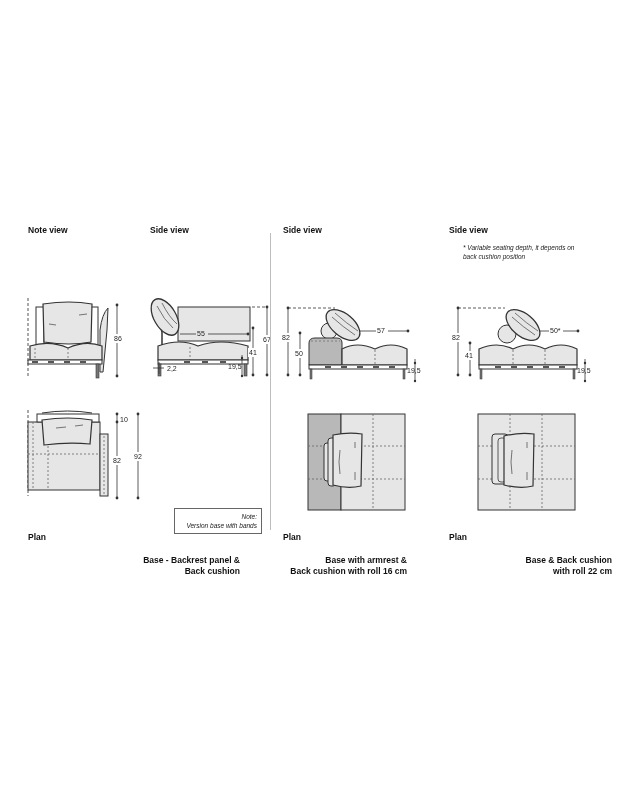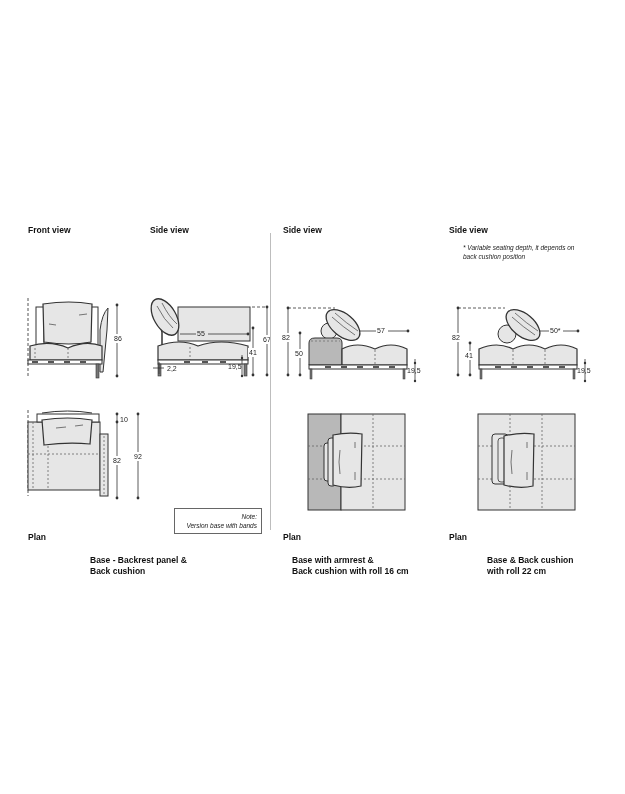--- a/index.html
+++ b/index.html
@@ -1,30 +1,30 @@
 <!DOCTYPE html>
 <html><head>
 <meta charset="utf-8">
 <style>
   html, body { margin: 0; padding: 0; background: #ffffff; }
   body { width: 625px; height: 794px; position: relative; overflow: hidden;
          font-family: "Liberation Sans", sans-serif; color: #111; }
   .abs { position: absolute; }
   .lbl { font-weight: bold; font-size: 8.5px; white-space: nowrap; }
-  .caption { font-weight: bold; font-size: 8.5px; text-align: left; line-height: 11px; white-space: pre-line; }
+  .caption { font-weight: bold; font-size: 8.5px; text-align: right; line-height: 11px; white-space: pre-line; }
   .note-ital { font-style: italic; font-size: 6.5px; color: #222; line-height: 9px; }
   .dim { font-size: 7px; fill: #222; font-family: "Liberation Sans", sans-serif; }
   svg { position: absolute; overflow: visible; }
   .notebox { border: 1px solid #666; text-align: right; padding: 3px 4px; box-sizing: border-box; }
   .divider { background: #bdbdbd; width: 1px; }
 </style>
 </head>
 <body>
 
-<div class="abs lbl" style="left:28px;top:225px;">Front view</div>
+<div class="abs lbl" style="left:28px;top:225px;">Note view</div>
 <div class="abs lbl" style="left:150px;top:225px;">Side view</div>
 
 <svg style="left:20px;top:290px;" width="110" height="90">
   <line x1="8" y1="8" x2="8" y2="86" stroke="#555" stroke-width="1" stroke-dasharray="3,2"></line>
 
   <rect x="16" y="17" width="8" height="42" fill="#fff" stroke="#333" stroke-width="1"></rect>
   <rect x="70" y="17" width="8" height="42" fill="#fff" stroke="#333" stroke-width="1"></rect>
 
   <path d="M23 14 Q50 10 72 14 L71 52 Q50 56 24 52 Z" fill="#e6e6e6" stroke="#333" stroke-width="1.2"></path>
   <line x1="29" y1="34" x2="36" y2="35" stroke="#555" stroke-width="0.8"></line>
@@ -197,21 +197,21 @@
   <rect x="24" y="33" width="8" height="38" rx="3" fill="#e6e6e6" stroke="#333" stroke-width="1"></rect>
   <rect x="28" y="28" width="8" height="48" rx="3" fill="#e6e6e6" stroke="#333" stroke-width="1"></rect>
 
   <path d="M33 25 Q48 22 62 24 L61 76 Q48 79 33 75 Z" fill="#e6e6e6" stroke="#333" stroke-width="1.2"></path>
   <path d="M40 40 Q38 52 40 64" fill="none" stroke="#555" stroke-width="0.8"></path>
   <line x1="55" y1="32" x2="55" y2="38" stroke="#555" stroke-width="0.8"></line>
   <line x1="55" y1="62" x2="55" y2="70" stroke="#555" stroke-width="0.8"></line>
 </svg>
 
 <div class="abs lbl" style="left:283px;top:532px;">Plan</div>
-<div class="abs caption" style="left:292px;top:555px;width:140px;">Base with armrest &amp;
+<div class="abs caption" style="left:267px;top:555px;width:140px;">Base with armrest &amp;
 Back cushion with roll 16 cm</div>
 
 <div class="abs lbl" style="left:449px;top:225px;">Side view</div>
 <div class="abs note-ital" style="left:463px;top:243px;white-space:pre-line;">* Variable seating depth, it depends on
 back cushion position</div>
 
 <svg style="left:445px;top:295px;" width="140" height="85">
 
   <line x1="13" y1="13" x2="60" y2="13" stroke="#333" stroke-width="0.8" stroke-dasharray="3,2"></line>
   <line x1="13" y1="13" x2="13" y2="80" stroke="#333" stroke-width="0.8"></line>

